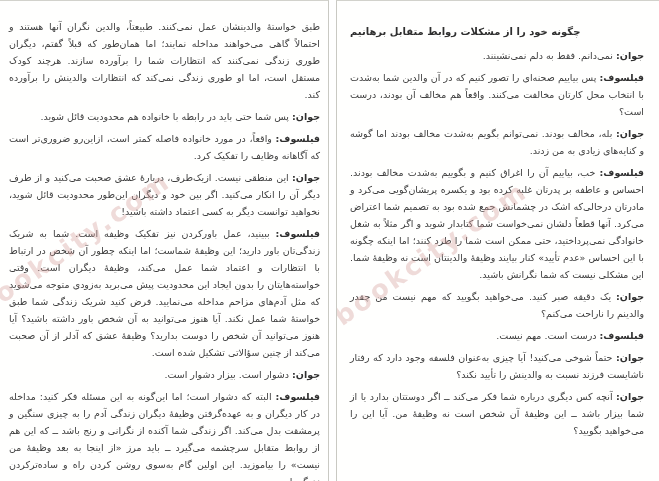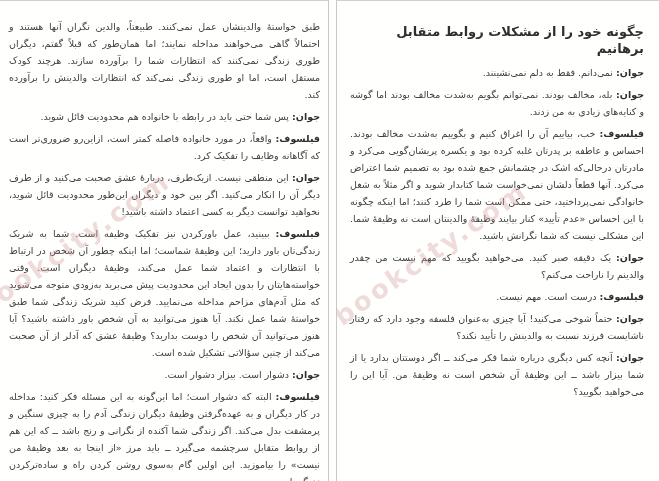--- a/index.html
+++ b/index.html
@@ -29,23 +29,23 @@
     padding: 17px 8px 0 9px;
   }
   .gutter { width: 7px; background: #ffffff; }
   .page-right {
     width: 323px;
     border-top: 1px solid #d2d2cc;
     border-left: 1px solid #c9c9c3;
     padding: 22px 15px 0 13px;
   }
   .heading {
-    text-align: right;
+    text-align: left;
     font-weight: bold;
-    font-size: 13px;
+    font-size: 10px;
     color: #2f2f2f;
     margin: 0 0 7px 0;
     line-height: 17px;
   }
   .para { margin: 0 0 5px 0; }
   .para:last-child { margin-bottom: 0; }
   .speaker { font-weight: bold; color: #2f2f2f; margin-top: 25px; }
   .wm {
     position: absolute;
     color: rgba(214, 160, 158, 0.38);
@@ -81,20 +81,21 @@
   </div>
 
   <div class="gutter"></div>
 
   <div class="page page-right">
     <div class="wm wm-right">bookcity.com</div>
 
     <h2 class="heading">چگونه خود را از مشکلات روابط متقابل برهانیم</h2>
 
     <p class="para"><b class="speaker">جوان:</b><span> نمی‌دانم. فقط به دلم نمی‌نشینند.</span></p>
+    <p class="para"><b class="speaker">فیلسوف:</b><span> پس بیاییم صحنه‌ای را تصور کنیم که در آن والدین شما به‌شدت با انتخاب محل کارتان مخالفت می‌کنند. واقعاً هم مخالف آن بودند، درست است؟</span></p>
     <p class="para"><b class="speaker">جوان:</b><span> بله، مخالف بودند. نمی‌توانم بگویم به‌شدت مخالف بودند اما گوشه و کنایه‌های زیادی به من زدند.</span></p>
     <p class="para"><b class="speaker">فیلسوف:</b><span> خب، بیاییم آن را اغراق کنیم و بگوییم به‌شدت مخالف بودند. احساس و عاطفه بر پدرتان غلبه کرده بود و یکسره پریشان‌گویی می‌کرد و مادرتان درحالی‌که اشک در چشمانش جمع شده بود به تصمیم شما اعتراض می‌کرد. آنها قطعاً دلشان نمی‌خواست شما کتابدار شوید و اگر مثلاً به شغل خانوادگی نمی‌پرداختید، حتی ممکن است شما را طرد کنند؛ اما اینکه چگونه با این احساس «عدم تأیید» کنار بیایند وظیفهٔ والدینتان است نه وظیفهٔ شما. این مشکلی نیست که شما نگرانش باشید.</span></p>
     <p class="para"><b class="speaker">جوان:</b><span> یک دقیقه صبر کنید. می‌خواهید بگویید که مهم نیست من چقدر والدینم را ناراحت می‌کنم؟</span></p>
     <p class="para"><b class="speaker">فیلسوف:</b><span> درست است. مهم نیست.</span></p>
     <p class="para"><b class="speaker">جوان:</b><span> حتماً شوخی می‌کنید! آیا چیزی به‌عنوان فلسفه وجود دارد که رفتار ناشایست فرزند نسبت به والدینش را تأیید نکند؟</span></p>
     <p class="para"><b class="speaker">جوان:</b><span> آنچه کس دیگری درباره شما فکر می‌کند ــ اگر دوستتان بدارد یا از شما بیزار باشد ــ این وظیفهٔ آن شخص است نه وظیفهٔ من. آیا این را می‌خواهید بگویید؟</span></p>
 
   </div>
 
 </div>

